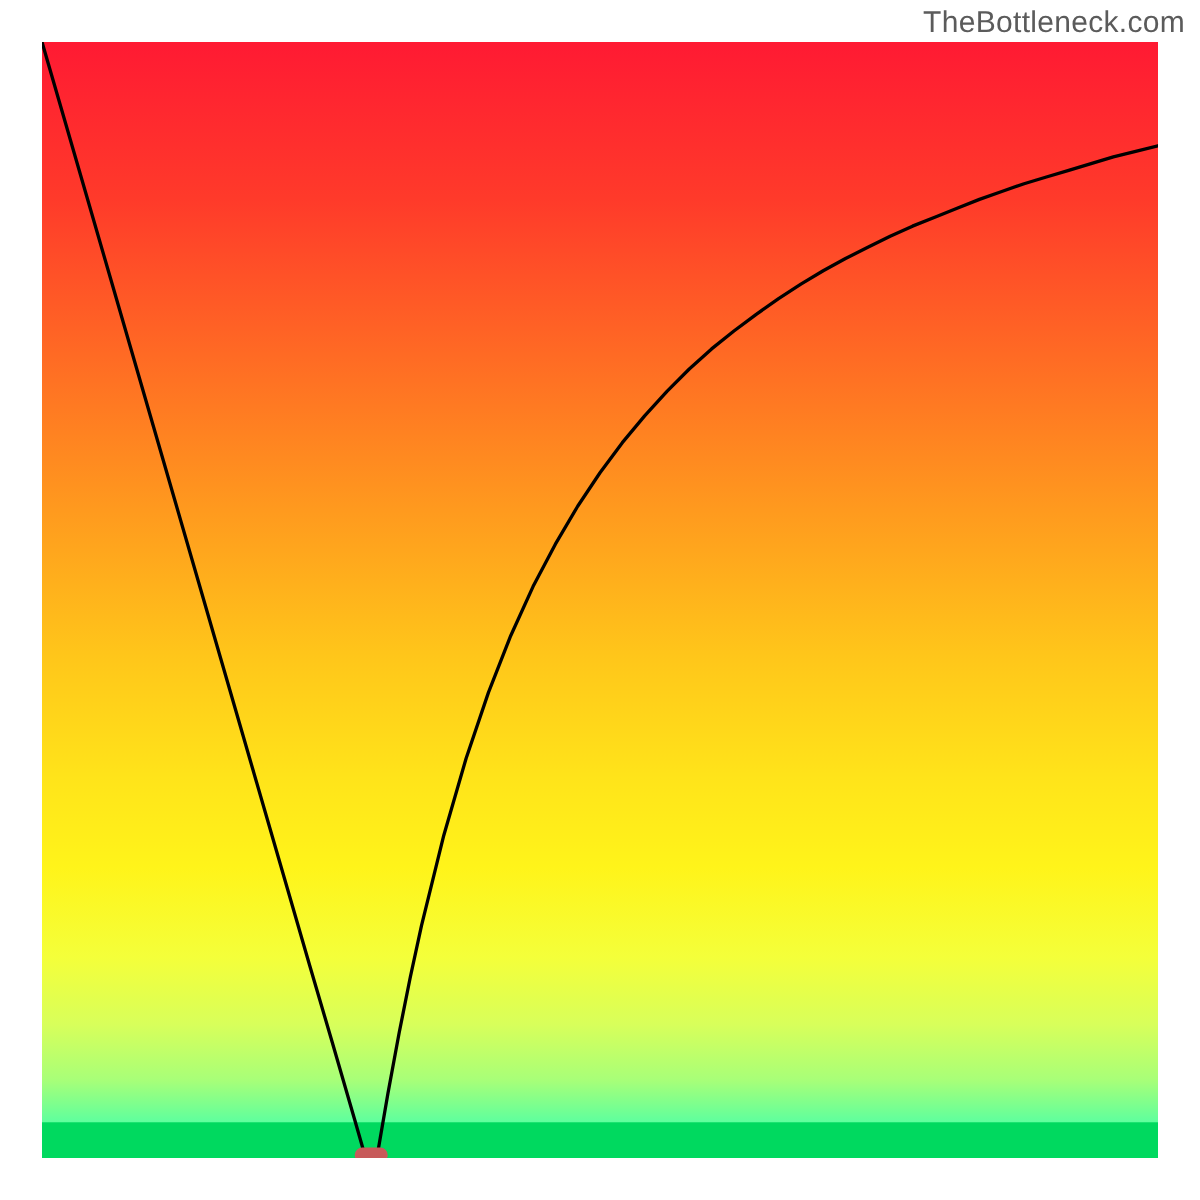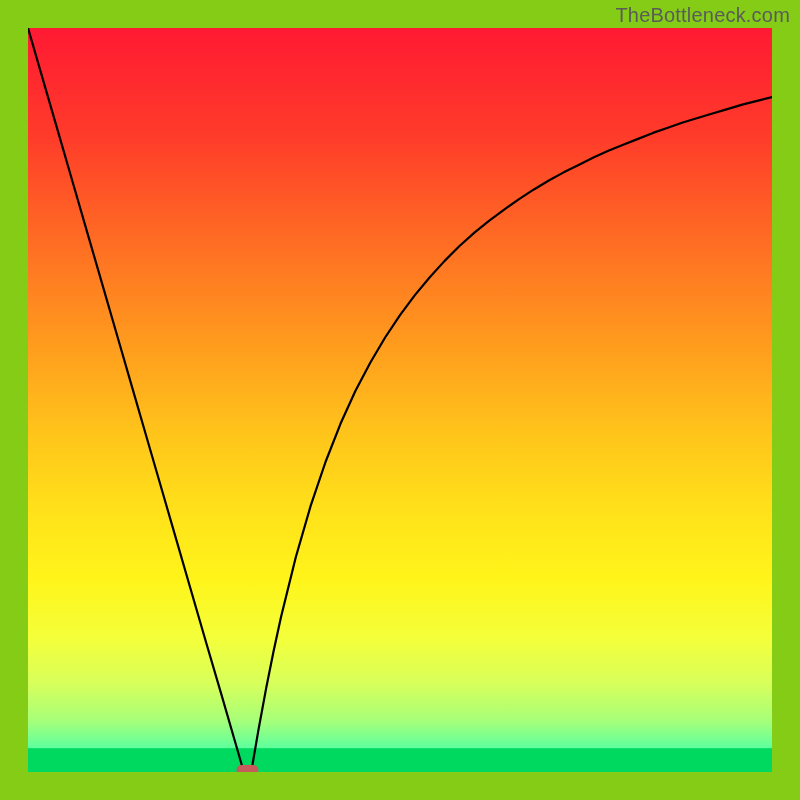--- a/index.html
+++ b/index.html
@@ -8,21 +8,21 @@
     width: 800px;
     height: 800px;
     overflow: hidden;
     background: #000;
     font-family: Arial, Helvetica, sans-serif;
   }
   .frame {
     position: absolute;
     left: 0; top: 0;
     width: 800px; height: 800px;
-    background: #84cc16;
+    background: #ffffff;
   }
   .plot {
     position: absolute;
     left: 28px;
     top: 28px;
     width: 744px;
     height: 744px;
     overflow: hidden;
   }
   .plot svg {

